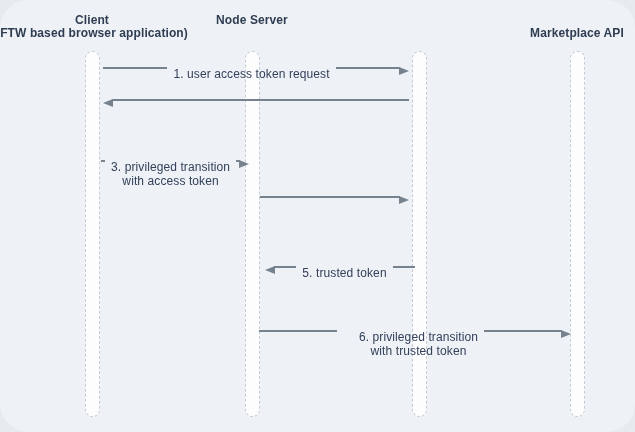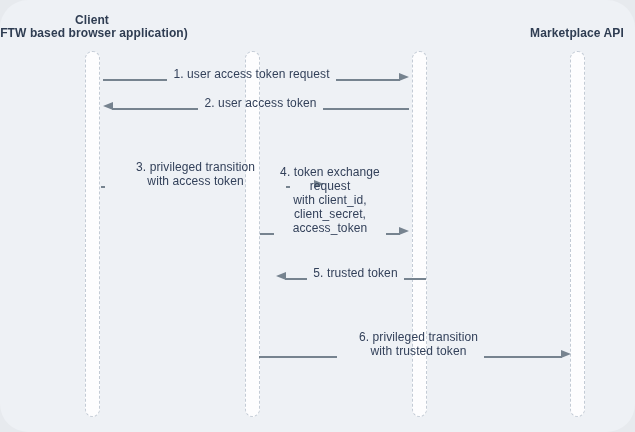--- a/index.html
+++ b/index.html
@@ -16,42 +16,42 @@
   .actor.two-line{top:14px;}
   .actor.one-line{top:27px;}
   
   .lifeline{
     position:absolute;top:51px;height:364px;width:13px;
     background:#fdfdfe;border:1px dashed #c3cbd5;border-radius:8px;
     box-sizing:content-box;
   }
   
   .msg{
-    position:absolute;display:flex;align-items:flex-end;
+    position:absolute;display:flex;align-items:flex-start;
     transform:translateY(-50%);
   }
   .msg .seg{flex:1 1 0;height:2px;background:#76838f;min-width:4px;}
   .msg .label{
     flex:0 0 auto;padding:0 6px;text-align:center;white-space:pre-line;
     font-size:12px;line-height:14px;color:#33415a;letter-spacing:0.1px;
   }
   .arrow-right{
     flex:0 0 auto;width:0;height:0;margin-left:-1px;
     border-left:10px solid #76838f;border-top:4px solid transparent;border-bottom:4px solid transparent;
   }
   .arrow-left{
     flex:0 0 auto;width:0;height:0;margin-right:-1px;
     border-right:10px solid #76838f;border-top:4px solid transparent;border-bottom:4px solid transparent;
   }
   
   #msg-1{left:103px;width:306px;top:74px;}
   #msg-2{left:103px;width:306px;top:103px;}
-  #msg-3{left:101px;width:145px;top:174px;gap:25px;}
+  #msg-3{left:101px;width:145px;top:174px;}
   #msg-4{left:260px;width:149px;top:200px;}
-  #msg-5{left:276px;width:150px;top:273px;}
+  #msg-5{left:265px;width:150px;top:273px;}
   #msg-6{left:259px;width:312px;top:344px;}
   #msg-6 .label{margin-left:16px;}
   
   #actor-0{left:-33px;}
   #actor-1{left:127px;}
   #actor-2{left:294px;}
   #actor-3{left:452px;}
   #lifeline-0{left:85px;}
   #lifeline-1{left:245px;}
   #lifeline-2{left:412px;}
@@ -60,59 +60,54 @@
 </head>
 <body>
 
 <div class="stage">
 
   <div class="actor two-line" id="actor-0">
     <div>Client</div>
     <div>(FTW based browser application)</div>
   </div>
   <div class="actor two-line" id="actor-1">
+    <div>Node Server</div>
   </div>
   <div class="actor one-line" id="actor-3">
     <div>Marketplace API</div>
   </div>
 
   <div class="lifeline" id="lifeline-0"></div>
   <div class="lifeline" id="lifeline-1"></div>
   <div class="lifeline" id="lifeline-2"></div>
   <div class="lifeline" id="lifeline-3"></div>
 
   <div class="msg" id="msg-1">
     <div class="seg"></div>
     <div class="label">1. user access token request</div>
     <div class="seg"></div>
     <div class="arrow-right"></div>
   </div>
 
   <div class="msg" id="msg-2">
     <div class="arrow-left"></div>
     <div class="seg"></div>
-    <div class="label">2. user access token</div>
     <div class="seg"></div>
   </div>
 
   <div class="msg" id="msg-3">
     <div class="seg"></div>
     <div class="label">3. privileged transition
 with access token</div>
     <div class="seg"></div>
     <div class="arrow-right"></div>
   </div>
 
   <div class="msg" id="msg-4">
     <div class="seg"></div>
-    <div class="label">4. token exchange
-request
-with client_id,
-client_secret,
-access_token</div>
     <div class="seg"></div>
     <div class="arrow-right"></div>
   </div>
 
   <div class="msg" id="msg-5">
     <div class="arrow-left"></div>
     <div class="seg"></div>
     <div class="label">5. trusted token</div>
     <div class="seg"></div>
   </div>

